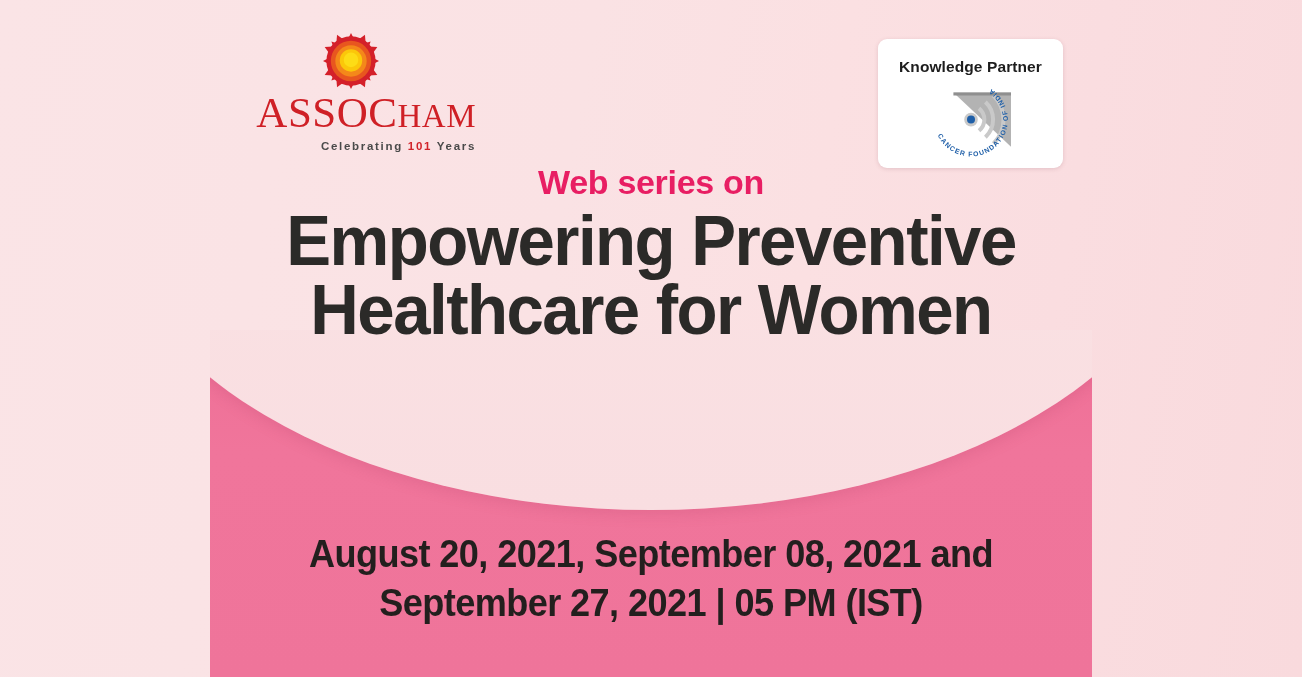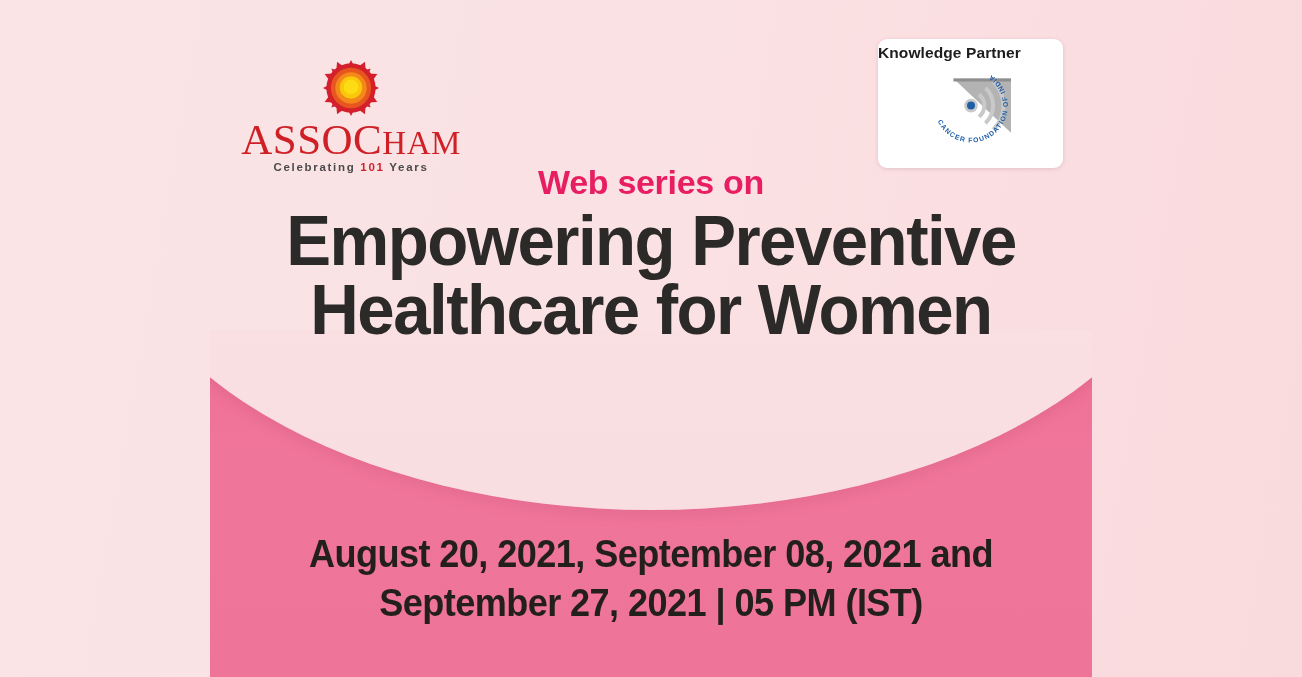--- a/index.html
+++ b/index.html
@@ -38,65 +38,67 @@
     height: 650px;
     border-radius: 50% / 50%;
     background: linear-gradient(180deg, #fbe2e4 0%, #fae1e3 55%, #f9dee1 100%);
     box-shadow: 0 4px 14px rgba(180, 70, 105, 0.22);
   }
 
   
   .assocham {
     position: absolute;
     left: 226px;
-    top: 60px;
+    top: 33px;
     width: 250px;
-    text-align: center;
+    text-align: right;
   }
   .sunburst {
     position: relative;
     width: 56px;
     height: 56px;
     margin: 0 auto 2px auto;
   }
   .assocham-word {
     font-family: "Liberation Serif", serif;
     font-size: 43px;
     letter-spacing: 0.5px;
     color: #cf2026;
     line-height: 1;
     white-space: nowrap;
     font-weight: 400;
   }
   .assocham-word .lower { font-size: 33px; }
   .assocham-tag {
+    margin-top: 6px;
     font-size: 11.5px;
     letter-spacing: 1.7px;
     color: #4a4a4a;
     font-weight: 700;
     white-space: nowrap;
   }
   .assocham-tag .num { color: #d2232a; }
 
   
   .kp-card {
     position: absolute;
     left: 878px;
     top: 39px;
     width: 185px;
     height: 129px;
     background: #ffffff;
     border-radius: 9px;
     box-shadow: 0 1px 4px rgba(120,60,80,0.18);
   }
   .kp-title {
+    text-align: center;
     font-size: 15.5px;
     font-weight: 700;
     color: #1d1d1d;
-    padding-top: 5px;
+    padding-top: 19px;
     letter-spacing: 0.1px;
   }
   .cfi-logo {
     position: relative;
     width: 96px;
     height: 80px;
     margin: 2px auto 0 auto;
   }
 
   

